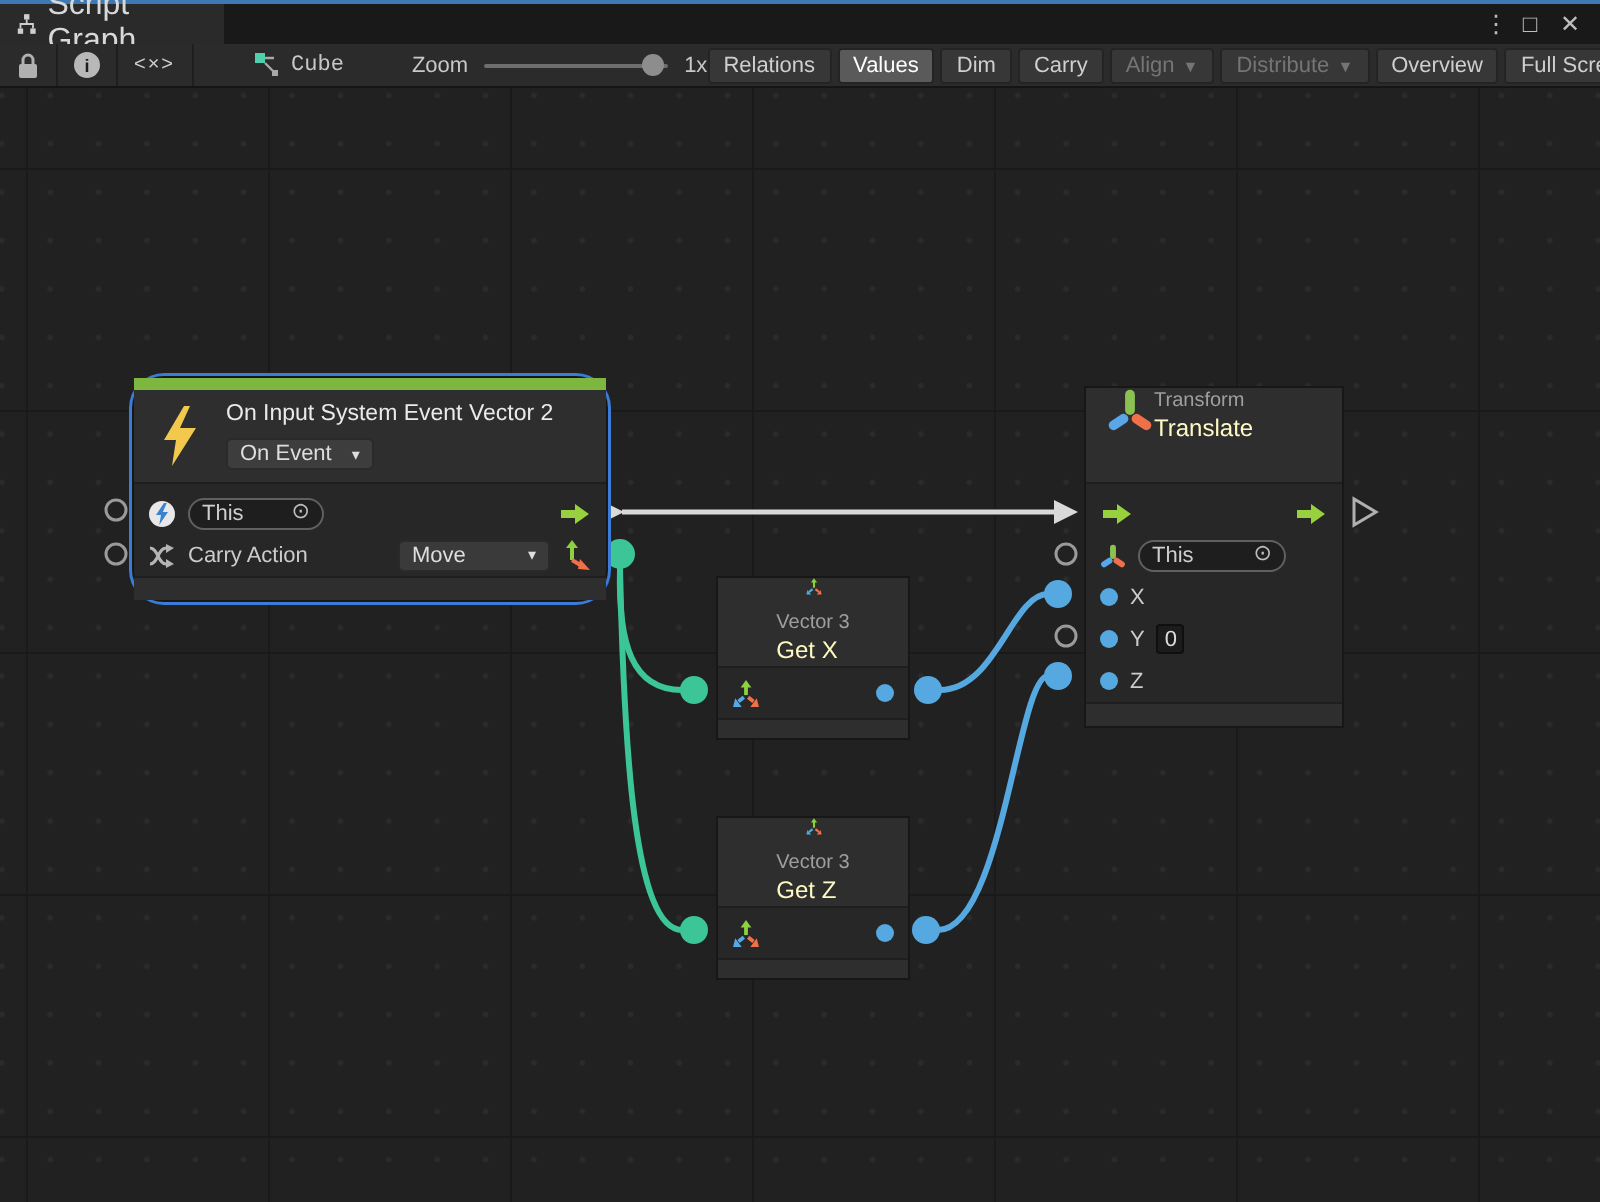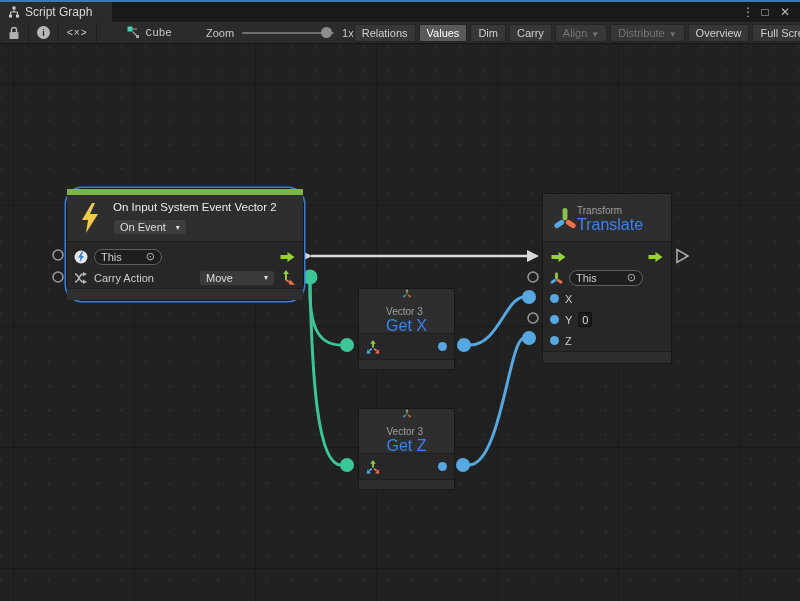--- a/index.html
+++ b/index.html
@@ -5,21 +5,21 @@
   * { margin:0; padding:0; box-sizing:border-box; }
   html,body { background:#111; }
   body { font-family:"Liberation Sans", sans-serif; }
   #app {
     position:relative; width:800px; height:601px; overflow:hidden;
     background:#212121; color:#ccc; font-size:11px;
   }
   
   .topline { position:absolute; left:0; top:0; width:800px; height:2px; background:#3e79b4; }
   .tabbar { position:absolute; left:0; top:2px; width:800px; height:20px; background:#191919; display:flex; align-items:stretch; }
-  .tab { background:#2a2a2a; width:112px; display:flex; align-items:center; gap:5px; padding:0 8px; color:#d8d8d8; font-size:12px; }
+  .tab { background:#2a2a2a; width:112px; display:flex; align-items:center; gap:5px; padding:0 8px; color:#d8d8d8; font-size:16px; }
   .winbtns { margin-left:auto; display:flex; align-items:center; gap:6px; padding-right:8px; color:#bdbdbd; }
   .winbtns span { display:inline-block; text-align:center; cursor:default; }
   .wb-menu { font-size:12px; width:10px; }
   .wb-max { font-size:12px; width:14px; }
   .wb-close { font-size:12px; width:14px; }
   
   .toolbar { position:absolute; left:0; top:22px; width:800px; height:22px; background:#2b2b2b;
              border-bottom:1px solid #151515; display:flex; align-items:stretch; font-size:11px; color:#c8c8c8; }
   .tbtn { display:flex; align-items:center; justify-content:center; border-right:1px solid #1f1f1f; padding:0 8px; }
   .tbtn.icon-only { width:30px; }
@@ -53,34 +53,34 @@
   .row { display:flex; align-items:center; height:21px; padding:0 7px; gap:6px; }
   .field { display:flex; align-items:center; justify-content:space-between; height:16px;
            background:#1e1e1e; border:1px solid #606060; border-radius:8px; padding:0 6px; color:#cfcfcf; }
   .target { color:#bdbdbd; font-size:11px; line-height:1; }
   .dropdown { display:flex; align-items:center; gap:6px; background:#3d3d3d; border:1px solid #2a2a2a;
               border-radius:3px; height:16px; padding:0 6px; color:#dedede; }
   .bluedot { width:9px; height:9px; border-radius:50%; background:#56a8e0; flex:none; }
   .valbox { background:#1c1c1c; border:1px solid #0f0f0f; border-radius:2px; min-width:13px; height:15px;
             display:flex; align-items:center; justify-content:center; color:#ddd; padding:0 3px; }
   .smallcap { font-size:10px; color:#9f9f9f; line-height:13px; }
-  .nodetitle { font-size:16px; color:#3b82f6; line-height:15px; }
+  .nodetitle { font-size:12px; color:#fef9c3; line-height:15px; }
   
   #node-event { left:66px; top:144px; width:238px; }
   #node-event .greenbar { height:6px; background:#7eb73f; }
   #node-event .hdr { height:46px; }
   #node-event .evt-title { position:absolute; left:46px; top:6px; font-size:11.5px; color:#eaeaea; }
   #node-event .hdr .dropdown { position:absolute; left:46px; top:24px; }
   #node-event .bolt { position:absolute; left:12px; top:8px; }
   #node-event .rows { padding-top:4px; border-top:1px solid #1e1e1e; }
   .flowarrow { flex:none; }
   .push { margin-left:auto; }
   
   #node-translate { left:542px; top:149px; width:130px; }
-  #node-translate .hdr { height:47px; display:flex; align-items:center; gap:0; padding:0 10px; }
+  #node-translate .hdr { height:47px; display:flex; align-items:flex-start; gap:0; padding:0 10px; }
   #node-translate .rows { padding-top:4px; }
   
   .getnode { width:97px; }
   #node-getx { left:358px; top:244px; }
   #node-getz { left:358px; top:364px; }
   .getnode .hdr { height:44px; display:flex; align-items:center; gap:7px; padding:0 7px;flex-direction:column; }
   .getnode .row { height:26px; }
   .getnode .ftr { height:10px; }
   #node-event .ftr { height:12px; }
   #node-translate .ftr { height:12px; }

